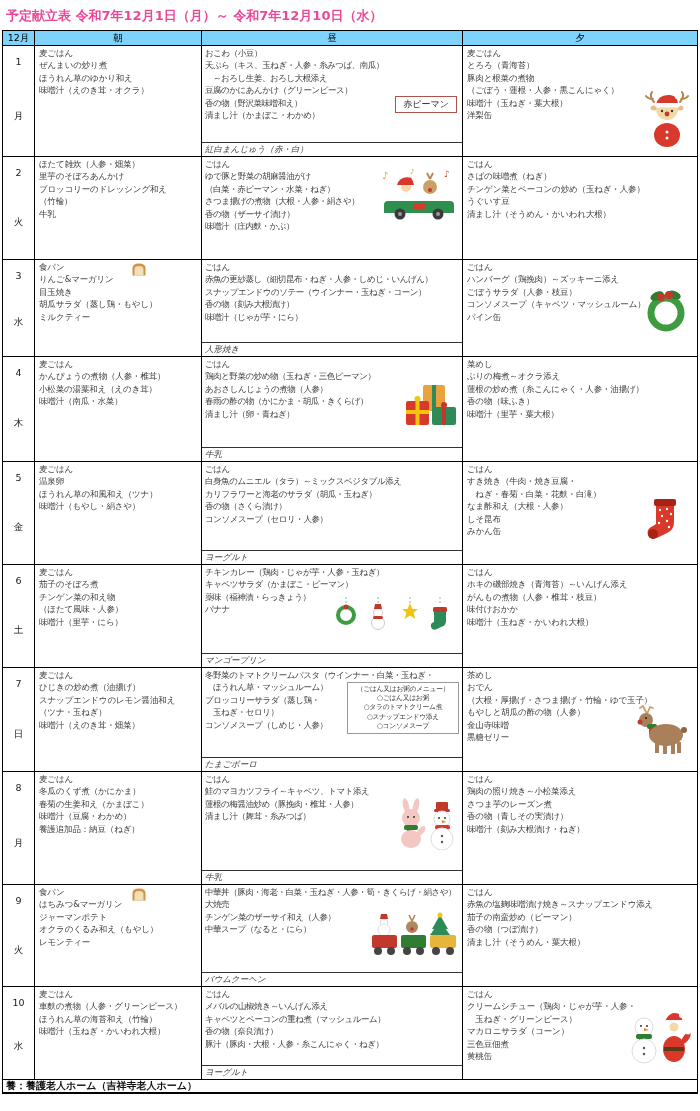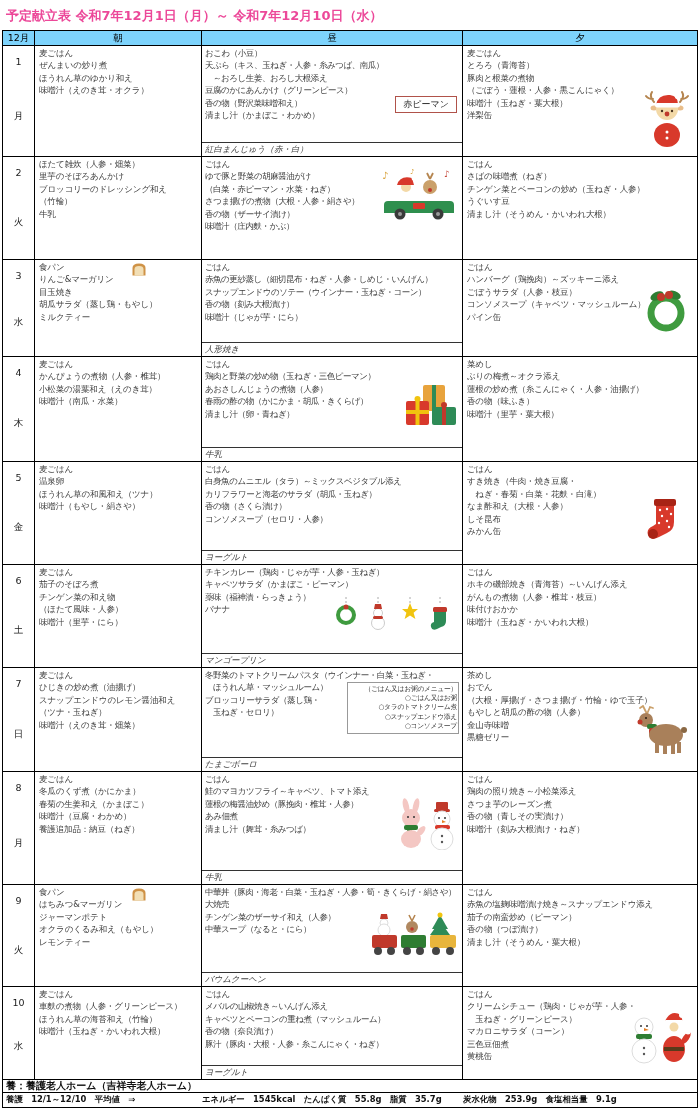--- a/index.html
+++ b/index.html
@@ -16,21 +16,21 @@
   .cbrk { width:167px; padding:1px 4px; overflow:hidden; }
   .clunch { width:261px; display:flex; flex-direction:column; }
   .cdin { flex:1; border-right:none; padding:1px 4px; overflow:hidden; }
   .lunch-main { flex:1; position:relative; padding:1px 3px; overflow:hidden; }
   .lunch-dessert { border-top:1px solid #333; height:14px; line-height:13px; font-size:8.5px; padding:0 3px; color:#3d3d3d;font-style:italic; }
   .menu-line { font-size:8.5px; line-height:12.4px; white-space:nowrap; letter-spacing:-0.15px; color:#3d3d3d; }
   .clunch .menu-line { letter-spacing:-0.45px; }
   .dnum,.dwd { position:absolute; width:100%; text-align:center; font-size:9.5px; color:#1a1a1a; }
   .dnum { top:10px; } .dwd { top:58%; }
   .ann-box { position:absolute; top:50px; right:5px; border:1.5px solid #b0524a; padding:1px 7px; font-size:9px; color:#222; background:#fff; z-index:2; }
-  .alt-box { position:absolute; top:14px; right:3px; width:112px; border:1px solid #999; background:#fff; padding:2px 1px; text-align:right; z-index:2; }
+  .alt-box { position:absolute; top:14px; right:3px; width:112px; border:1px solid #999; background:#fff; padding:2px 1px; text-align:center; z-index:2; }
   .alt-title,.alt-line { font-size:6.8px; line-height:9.2px; color:#333; letter-spacing:-0.3px; white-space:nowrap; }
   .illus { position:absolute; z-index:1; }
   .bread { position:absolute; left:96px; top:2px; }
   .footA { border-bottom:1px solid #000; font-size:10px; line-height:12px; height:13px; padding-left:3px; color:#111; font-weight:bold; }
   .footB { display:flex; font-size:8.4px; line-height:13px; height:14px; color:#111; font-weight:bold; }
   .fb1 { width:199px; padding-left:3px; } .fb2 { width:261px; } .fb3 { flex:1; }
 </style>
 </head>
 <body>
 
@@ -331,20 +331,21 @@
               <div class="alt-line">○ごはん又はお粥</div>
               <div class="alt-line">○タラのトマトクリーム煮</div>
               <div class="alt-line">○スナップエンドウ添え</div>
               <div class="alt-line">○コンソメスープ</div>
             </div>
         </div>
       <div class="menu-line">冬野菜のトマトクリームパスタ（ウインナー・白菜・玉ねぎ・</div>
           <div class="menu-line">　ほうれん草・マッシュルーム）</div>
           <div class="menu-line">ブロッコリーサラダ（蒸し鶏・</div>
           <div class="menu-line">　玉ねぎ・セロリ）</div>
+          <div class="menu-line">コンソメスープ（しめじ・人参）</div>
         </div>
       <div class="lunch-dessert">たまごボーロ</div>
     </div>
     <div class="cell cdin">
       <svg class="illus" style="right:8px;top:36px" width="56" height="52" viewBox="0 0 56 52">
         <path d="M14 10 L10 2 M14 10 L17 3 M10 2 L7 4 M17 3 L20 4" stroke="#caa06a" stroke-width="1.8" stroke-linecap="round"></path>
         <circle cx="13" cy="16" r="7" fill="#a9805a"></circle>
         <circle cx="7" cy="18" r="2.5" fill="#c0392b"></circle>
           <circle cx="13" cy="14" r="1" fill="#2a1d10"></circle>
         <rect x="14" y="20" width="10" height="5" rx="2" fill="#2e7d32"></rect>
@@ -396,21 +397,20 @@
             <circle cx="51" cy="20" r="1" fill="#333"></circle>
           <polygon points="48,22 52,24 48,25" fill="#e67e22"></polygon>
           <rect x="41" y="27" width="15" height="4.5" rx="2" fill="#d8392b"></rect>
           <circle cx="48" cy="41" r="11" fill="#fff" stroke="#ddd"></circle>
           <circle cx="48" cy="38" r="1.2" fill="#555"></circle>
             <circle cx="48" cy="44" r="1.2" fill="#555"></circle>
         </svg>
       <div class="menu-line">ごはん</div>
           <div class="menu-line">鮭のマヨカツフライ～キャベツ、トマト添え</div>
           <div class="menu-line">蓮根の梅醤油炒め（豚挽肉・椎茸・人参）</div>
-          <div class="menu-line">あみ佃煮</div>
           <div class="menu-line">清まし汁（舞茸・糸みつば）</div>
         </div>
       <div class="lunch-dessert">牛乳</div>
     </div>
     <div class="cell cdin">
         <div class="menu-line">ごはん</div>
         <div class="menu-line">鶏肉の照り焼き～小松菜添え</div>
         <div class="menu-line">さつま芋のレーズン煮</div>
         <div class="menu-line">香の物（青しその実漬け）</div>
         <div class="menu-line">味噌汁（刻み大根漬け・ねぎ）</div>
@@ -516,19 +516,14 @@
     <div class="menu-line">ごはん</div>
         <div class="menu-line">クリームシチュー（鶏肉・じゃが芋・人参・</div>
         <div class="menu-line">　玉ねぎ・グリーンピース）</div>
         <div class="menu-line">マカロニサラダ（コーン）</div>
         <div class="menu-line">三色豆佃煮</div>
         <div class="menu-line">黄桃缶</div>
       </div>
   </div>
 
   <div class="footA">養：養護老人ホーム（吉祥寺老人ホーム）</div>
-  <div class="footB">
-    <div class="fb1">養護　12/1～12/10　平均値　⇒</div>
-    <div class="fb2">エネルギー　1545kcal　たんぱく質　55.8g　脂質　35.7g</div>
-    <div class="fb3">炭水化物　253.9g　食塩相当量　9.1g</div>
-  </div>
 
 </div>
 
 </body></html>

